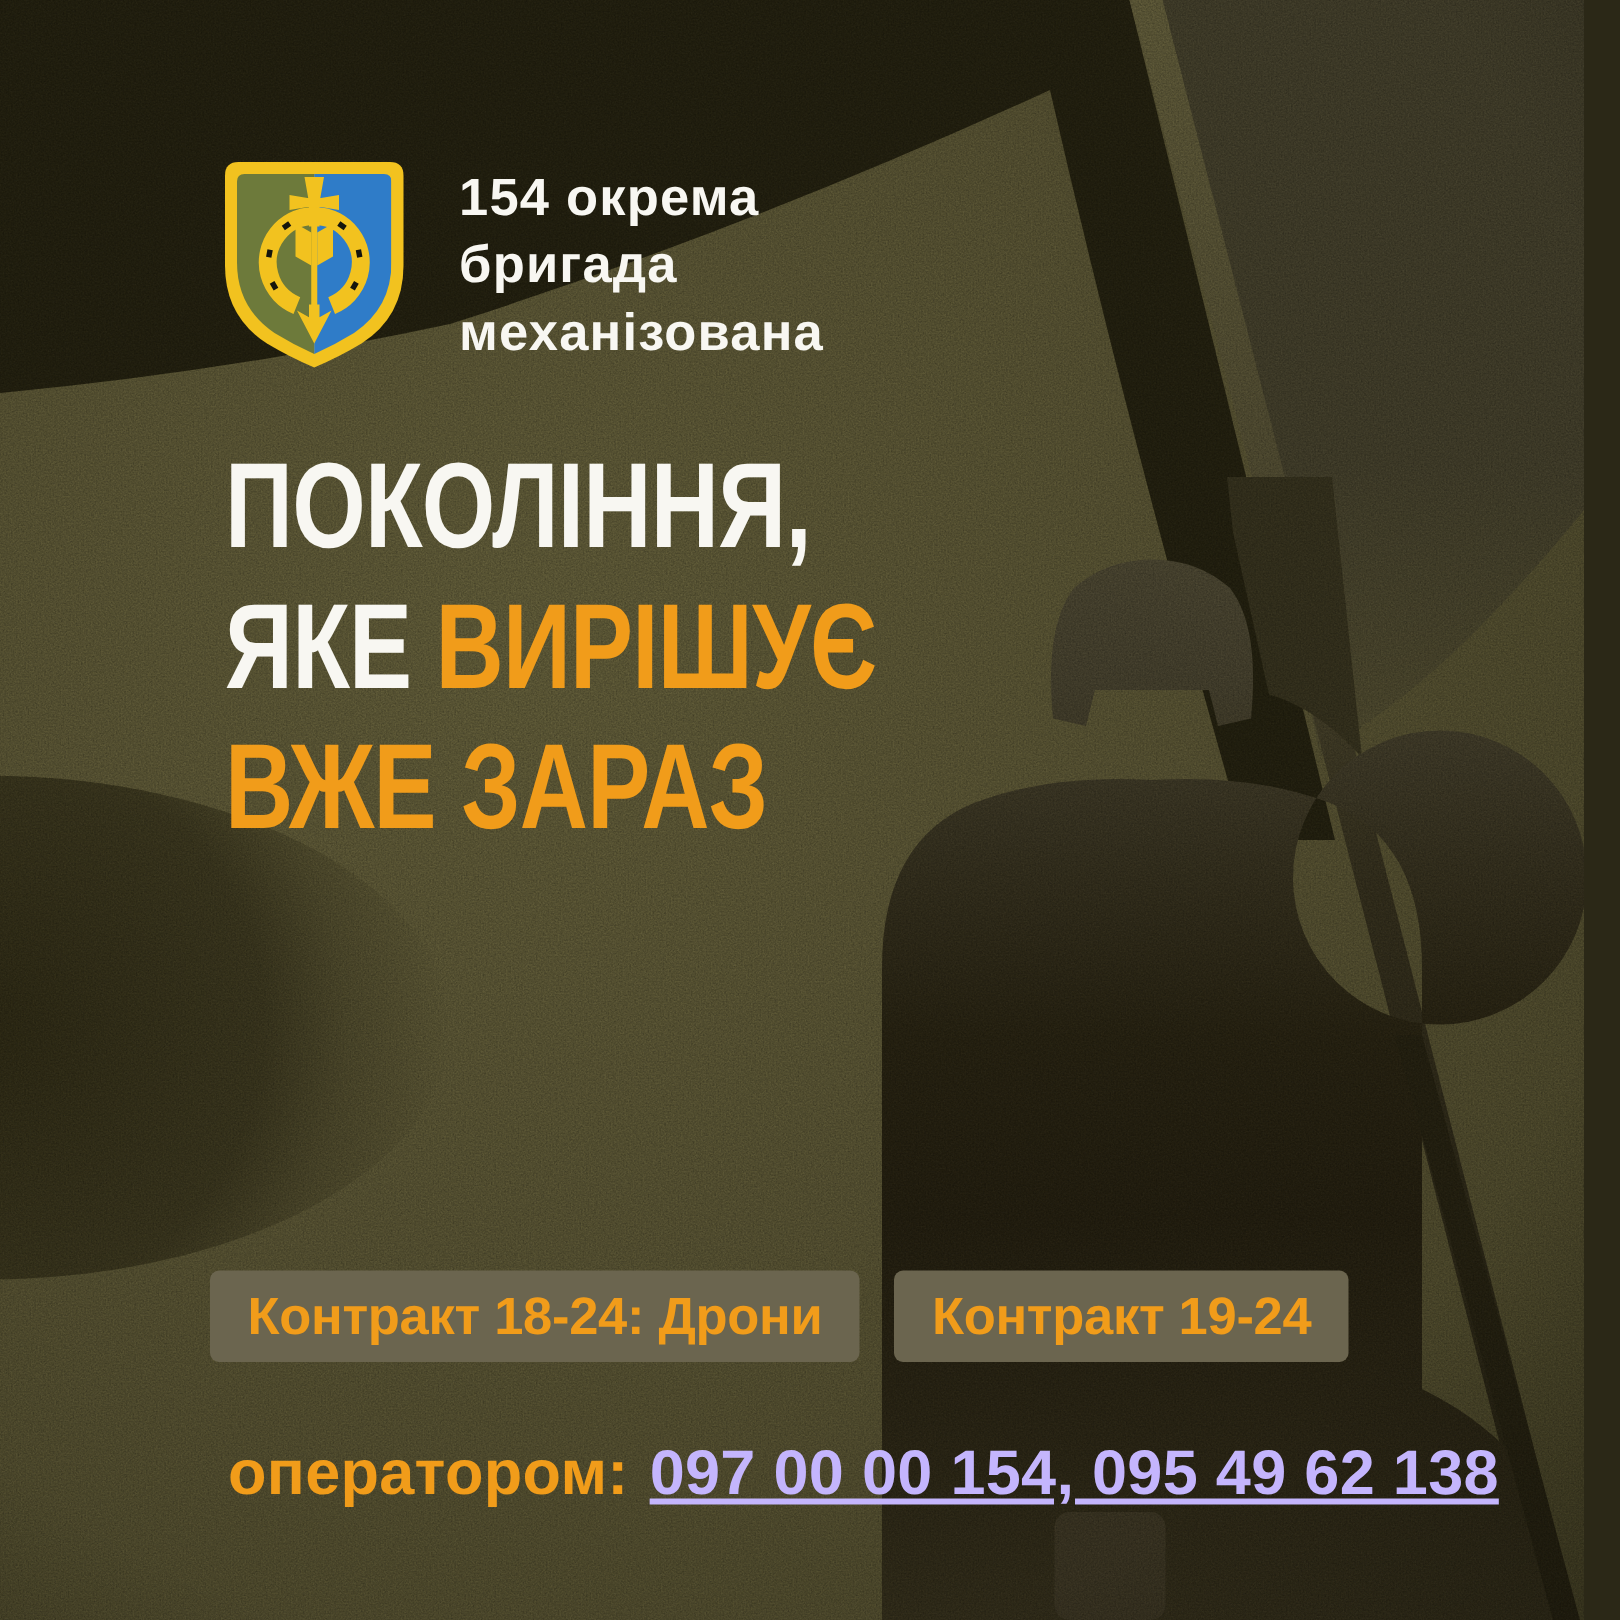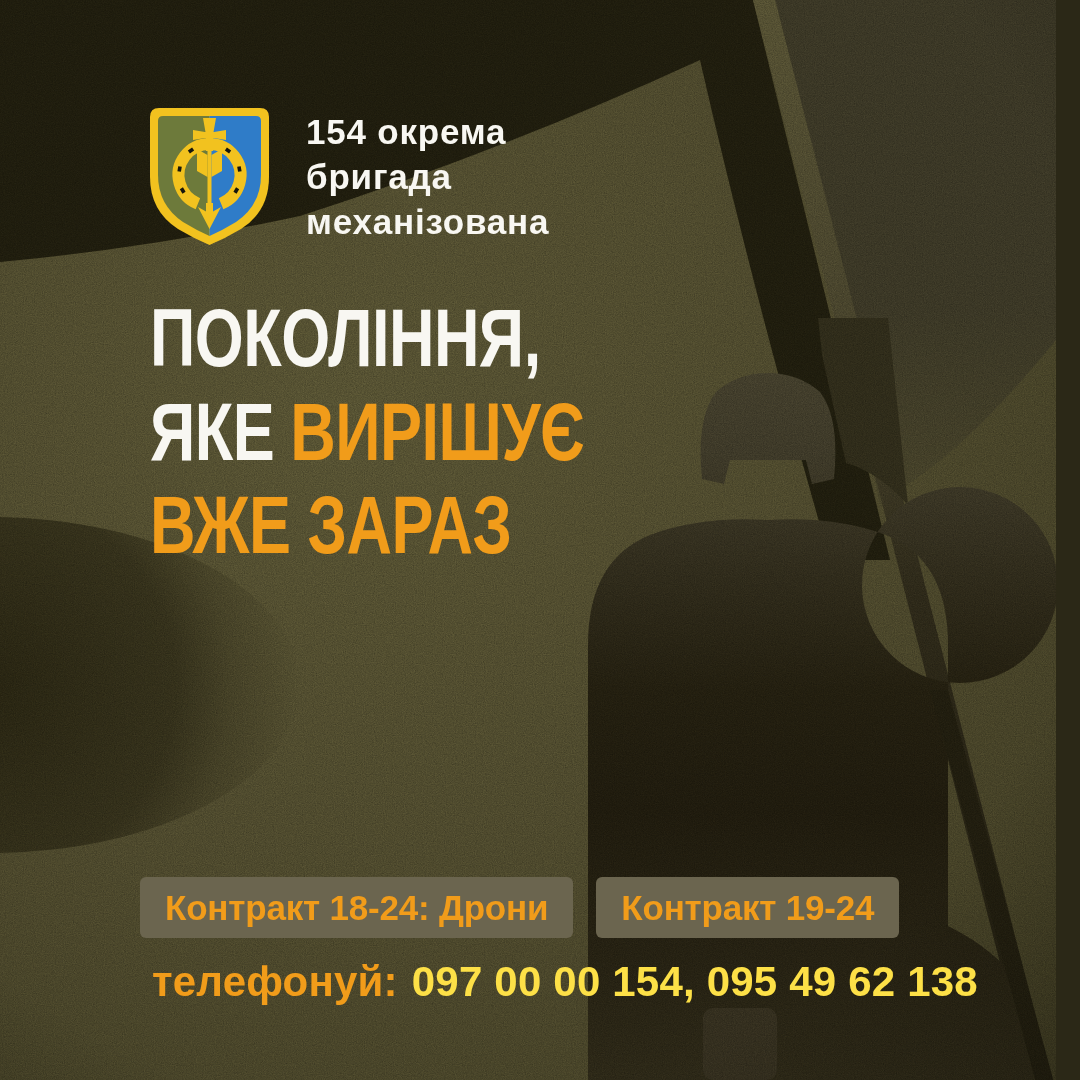--- a/index.html
+++ b/index.html
@@ -26,32 +26,32 @@
     color:#F8F7F2;transform:scaleY(1.28);transform-origin:left top;white-space:nowrap;
   }
   .headline .accent{color:#F19C1A;}
   .headline .w{margin-right:16px;}
 
   
   .copy{position:absolute;left:152px;top:609px;margin:0;color:#F3F1EA;
     font-size:33px;line-height:47px;font-weight:700;letter-spacing:-0.2px;}
 
   
-  .badges{position:absolute;left:140px;top:877px;display:flex;gap:23px;}
+  .badges{position:absolute;left:140px;top:847px;display:flex;gap:23px;}
   .badge{
     height:61px;padding:0 25px;display:flex;align-items:center;justify-content:center;
     background:#6B654F;border-radius:6px;color:#F19C1A;
     font-size:35px;font-weight:700;letter-spacing:-0.2px;white-space:nowrap;cursor:pointer;
   }
 
   
   .phone-row{position:absolute;left:152px;top:958px;font-size:42px;font-weight:700;
     letter-spacing:0.2px;white-space:nowrap;}
   .phone-row .call{color:#F19C1A;margin-right:14px;}
-  .phone-row .numbers{color:#fde047;}
+  .phone-row .numbers{color:#c4b5fd;text-decoration:underline;}
 </style>
 </head>
 <body>
 
 <div class="canvas">
 
   <svg class="bg" viewBox="0 0 1080 1080" aria-hidden="true">
     <defs>
       <radialGradient id="baseGrad" gradientUnits="userSpaceOnUse" cx="340" cy="420" r="950">
         <stop offset="0" stop-color="#625D39"></stop>
@@ -177,16 +177,16 @@
     <div>або на 2 роки – оператором дрона.</div>
     <div>Куди підеш ти?</div>
   <p></p>
 
   <div class="badges">
     <div class="badge">Контракт 18-24: Дрони</div>
     <div class="badge">Контракт 19-24</div>
   </div>
 
   <div class="phone-row">
-    <span class="call">телефонуй:</span><span class="numbers">097 00 00 154, 095 49 62 138</span>
+    <span class="call">оператором:</span><span class="numbers">097 00 00 154, 095 49 62 138</span>
   </div>
 
 </div>
 
 </body></html>

